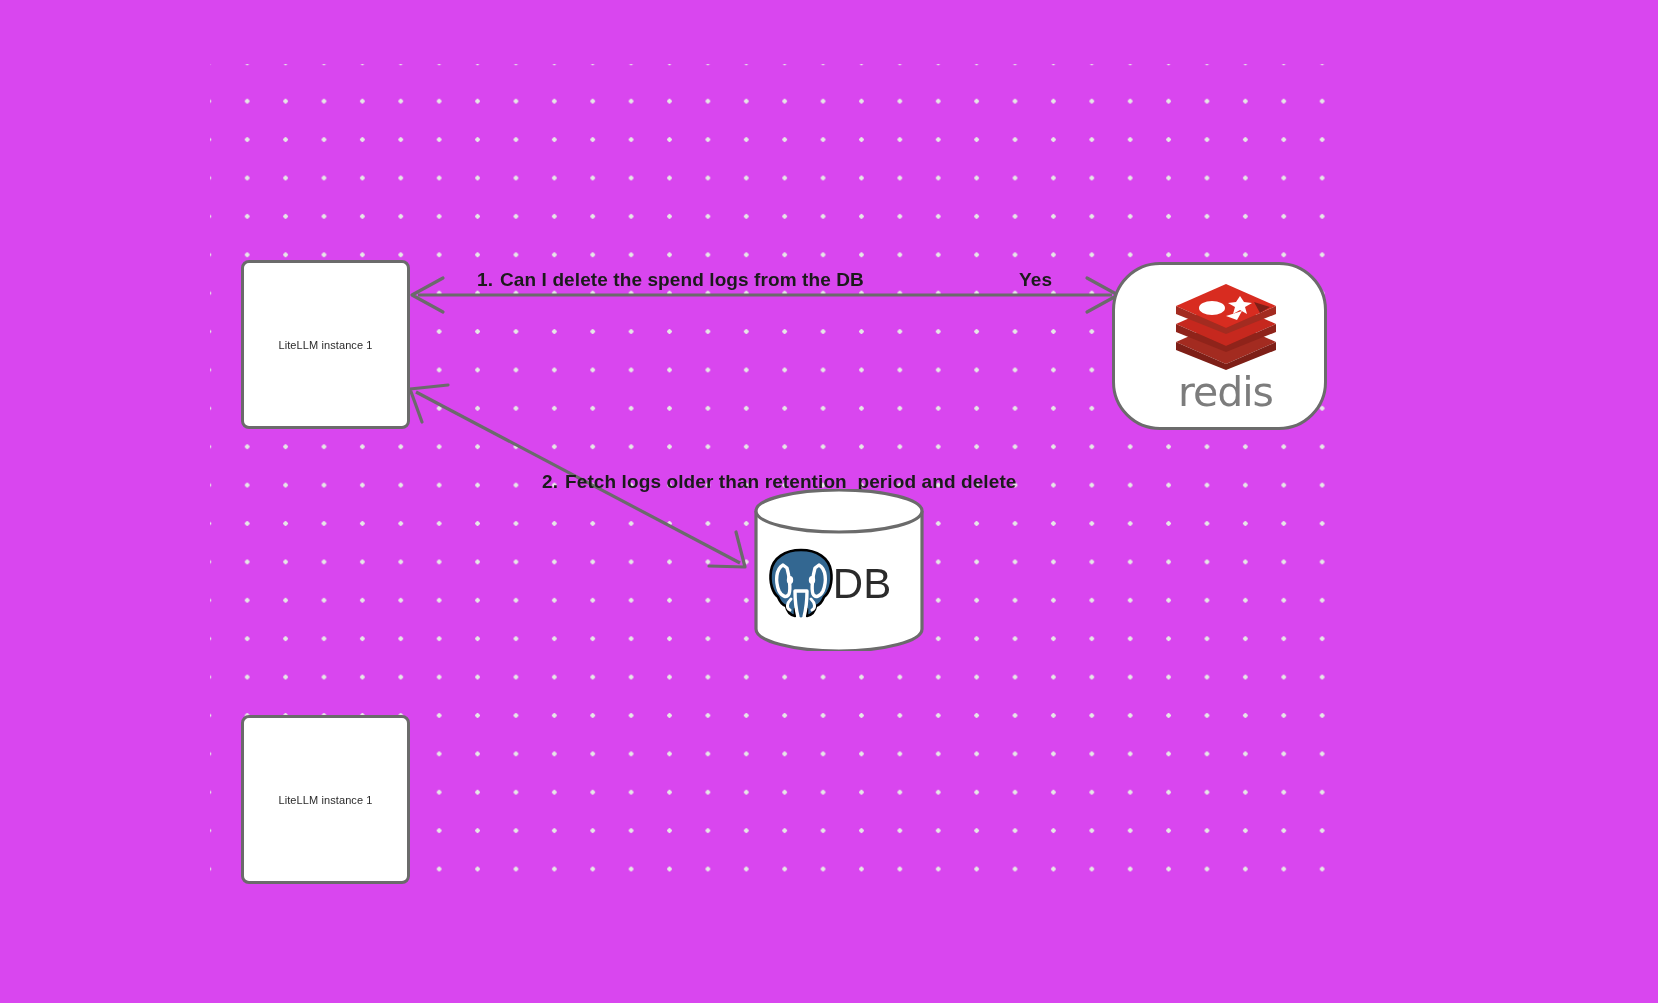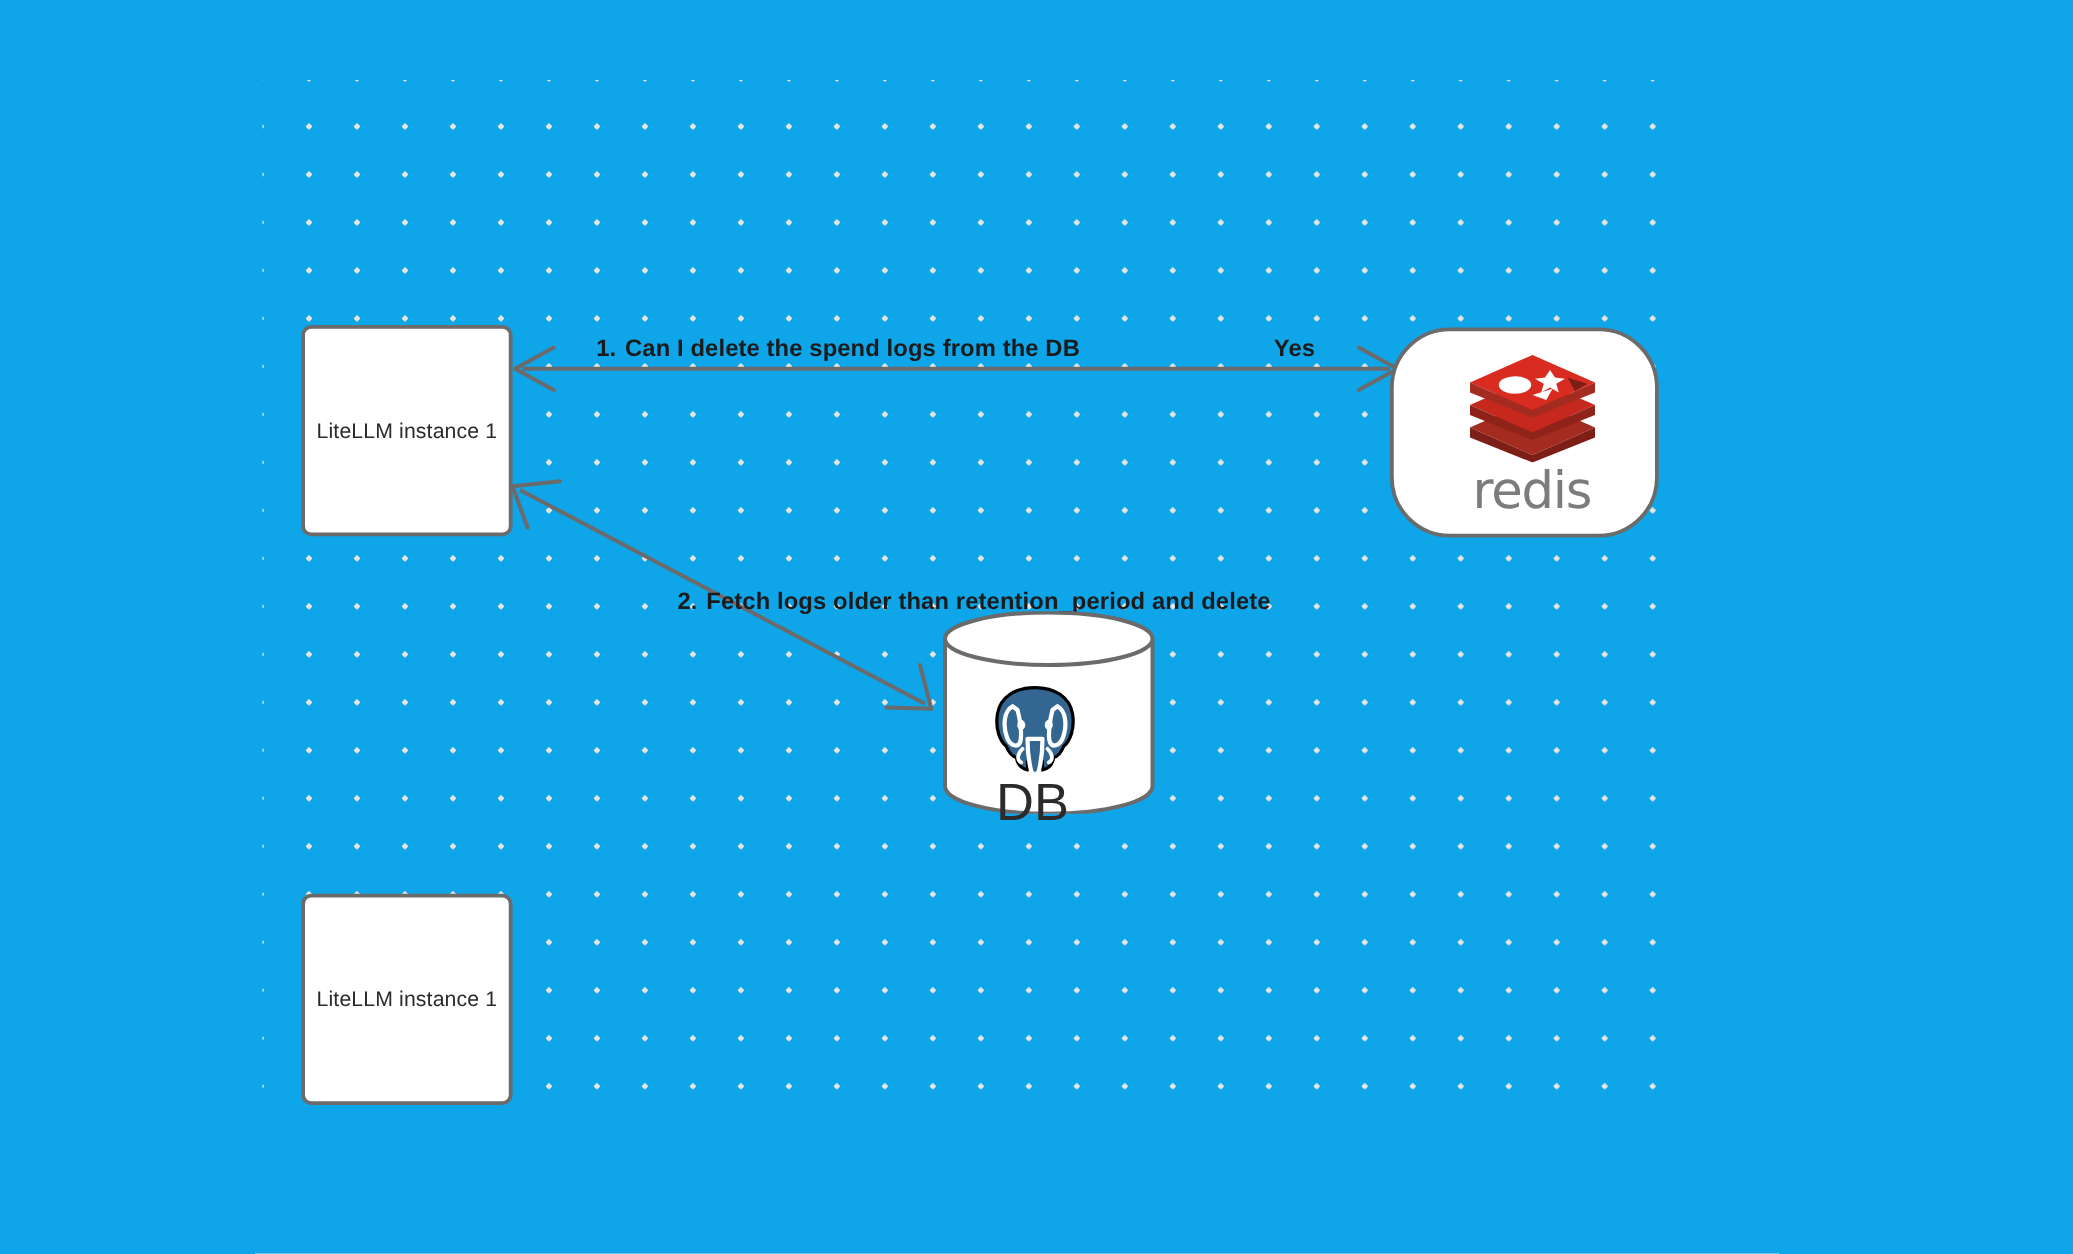--- a/index.html
+++ b/index.html
@@ -7,21 +7,21 @@
     padding: 0;
     background: #f7f7f7;
   }
   body {
     font-family: "Liberation Sans", sans-serif;
   }
   #canvas {
     position: relative;
     width: 1658px;
     height: 1003px;
-    background: #0ea5e9;
+    background: #d946ef;
     overflow: hidden;
   }
   
   #dot-grid {
     position: absolute;
     left: 210px;
     top: 64px;
     width: 1130px;
     height: 840px;
     background-image: radial-gradient(circle, #e6e6e6 2.1px, rgba(0,0,0,0) 2.3px);
@@ -36,21 +36,21 @@
     background: #ffffff;
     border: 3px solid #6b6b6b;
     display: flex;
     align-items: center;
     justify-content: center;
   }
   .node-box {
     border-radius: 8px;
   }
   .node-label {
-    font-size: 17px;
+    font-size: 11px;
     color: #2a2a2a;
     font-family: "Liberation Sans", sans-serif;
     letter-spacing: .1px;
   }
   #litellm-1 { left: 241px; top: 260px;  width: 169px; height: 169px; }
   #litellm-2 { left: 241px; top: 488px;  width: 169px; height: 169px; }
   #litellm-3 { left: 241px; top: 715px;  width: 169px; height: 169px; }
 
   #redis-node {
     left: 1112px; top: 262px; width: 215px; height: 168px;
@@ -87,21 +87,20 @@
   }
   .db-logo-row {
     position: absolute;
     left: 0;
     top: 58px;
     width: 148px;
     display: flex;
     align-items: center;
     justify-content: center;
     gap: 0px;
-    flex-direction: column;
   }
   .db-text {
     font-size: 42px;
     color: #2b2b2b;
     font-family: "Liberation Sans", sans-serif;
     font-weight: 400;
     line-height: 1;
     margin-left: -4px;
   }
   

